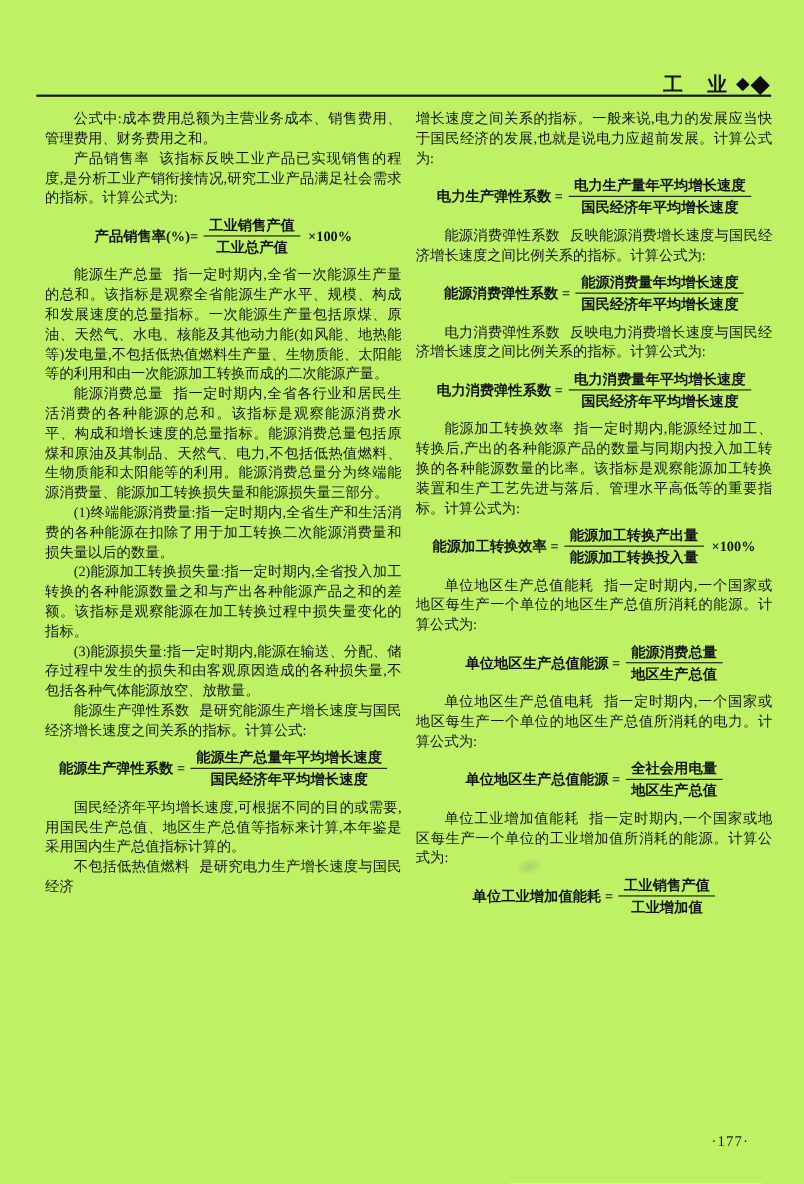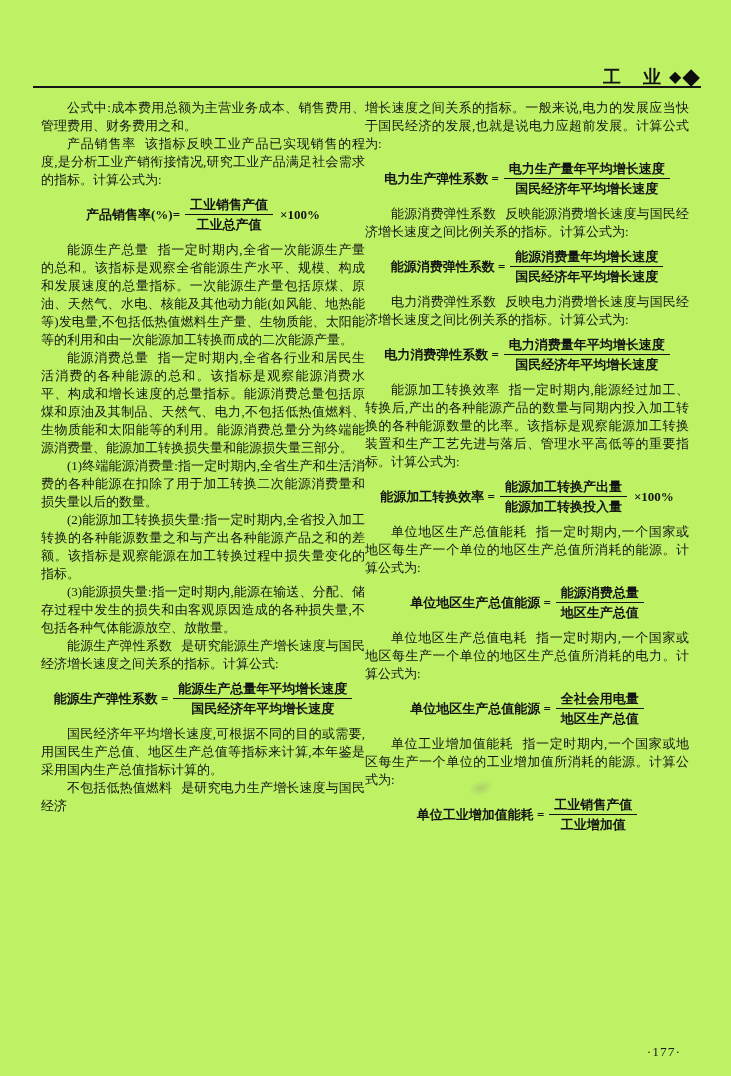--- a/index.html
+++ b/index.html
@@ -36,21 +36,21 @@
     border:none;
     border-top:2.2px solid #161616;
     margin:0;
   }
   
   .columns{
     position:absolute;
     top:99px;left:41px;
     width:661px;
     display:flex;
-    gap:0;
+    gap:13px;
   }
   .column{
     width:324px;
     font-size:13px;
     line-height:18px;
     text-align:justify;
     text-justify:inter-ideograph;
   }
   .para{margin:0;text-indent:2em;}
   .para.noindent{text-indent:0;}
@@ -74,21 +74,21 @@
     align-items:center;
     line-height:17px;
     text-align:center;
   }
   .frac .num{border-bottom:1.6px solid #111;padding:0 5px 1px 5px;}
   .frac .den{padding-top:1px;}
   .formula .suffix{margin-left:7px;}
   
   .footer{
     position:absolute;
-    right:50px;bottom:16px;
+    right:50px;bottom:30px;
     font-size:13.5px;
     letter-spacing:1px;
     color:#1b1b1b;
   }
   
   .smudge{
     position:absolute;
     left:468px;top:780px;
     width:26px;height:16px;
     background:radial-gradient(ellipse at center,rgba(120,120,120,.28),rgba(120,120,120,0) 70%);

